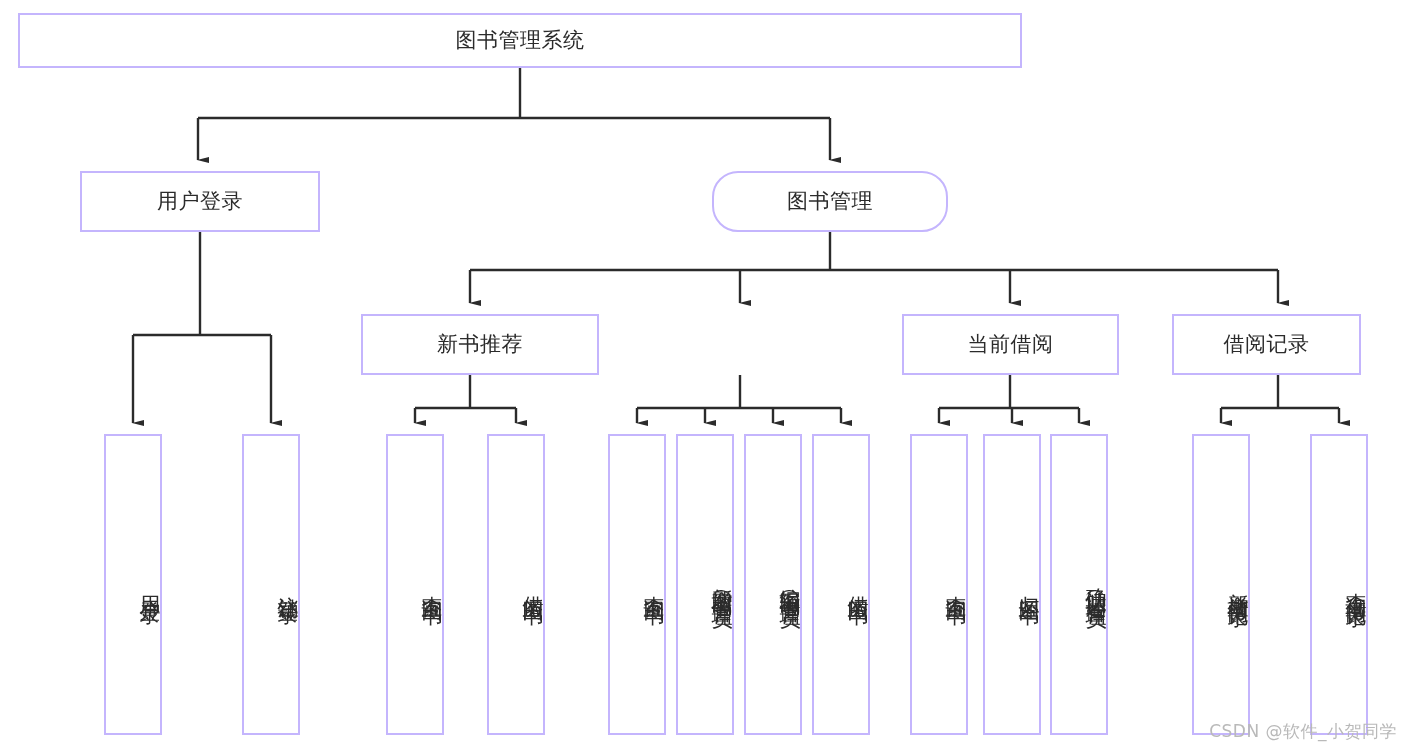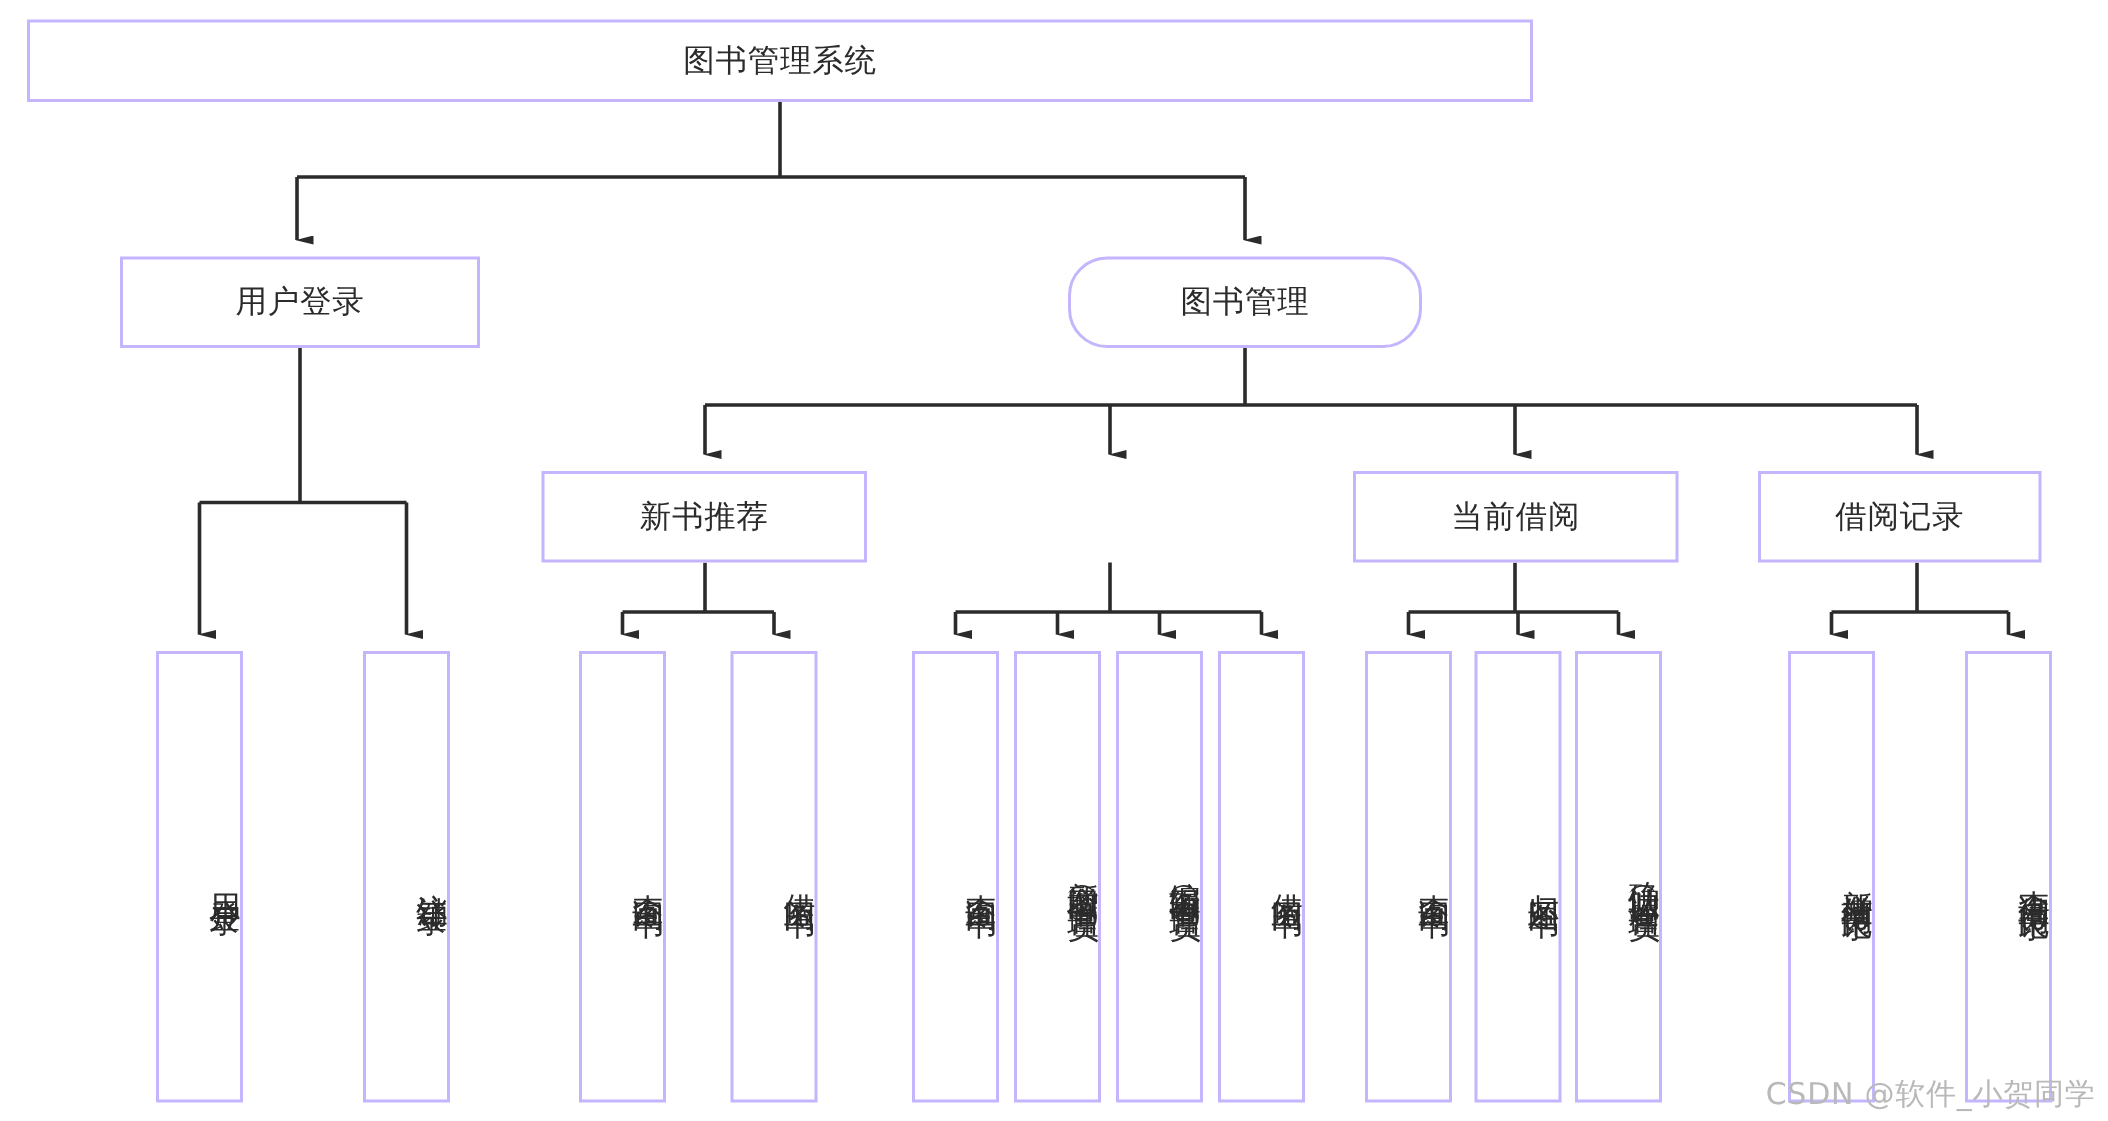--- a/index.html
+++ b/index.html
@@ -55,21 +55,21 @@
   }
   .node.vert .vlabel {
     writing-mode: vertical-rl;
     text-orientation: upright;
     white-space: nowrap;
   }
   #watermark {
     position: absolute;
     right: 8px;
     bottom: 4px;
-    font-size: 20px;
+    font-size: 17px;
     color: #b9b9b9;
     letter-spacing: 0.5px;
     white-space: nowrap;
     font-family: "DejaVu Sans", "Liberation Sans", sans-serif;
   }
 </style>
 </head>
 <body>
 
 <div id="canvas">
@@ -125,21 +125,21 @@
       <path d="M1221,408 L1221,423" marker-end="url(#arw)"></path>
       <path d="M1339,408 L1339,423" marker-end="url(#arw)"></path>
     </g>
   </svg>
 
   <div class="node horiz" id="n-root" style="left: 18px; top: 13px; width: 1004px; height: 55px;">图书管理系统</div>
 
   <div class="node horiz" id="n-l2-0" style="left: 80px; top: 171px; width: 240px; height: 61px;">用户登录</div>
   <div class="node horiz" id="n-l2-1" style="left: 712px; top: 171px; width: 236px; height: 61px; border-radius: 26px;">图书管理</div>
 
-  <div class="node horiz" id="n-l3-0" style="left: 361px; top: 314px; width: 217px; height: 61px;">新书推荐</div>
+  <div class="node horiz" id="n-l3-0" style="left: 361px; top: 314px; width: 238px; height: 61px;">新书推荐</div>
   <div class="node horiz" id="n-l3-2" style="left: 902px; top: 314px; width: 217px; height: 61px;">当前借阅</div>
   <div class="node horiz" id="n-l3-3" style="left: 1172px; top: 314px; width: 189px; height: 61px;">借阅记录</div>
 
   <div class="node vert" id="n-leaf-0" style="left: 104px; top: 434px; width: 58px; height: 301px;">
       <span class="vlabel">用户登录</span>
     </div>
   <div class="node vert" id="n-leaf-1" style="left: 242px; top: 434px; width: 58px; height: 301px;">
       <span class="vlabel">注销登录</span>
     </div>
   <div class="node vert" id="n-leaf-2" style="left: 386px; top: 434px; width: 58px; height: 301px;">

